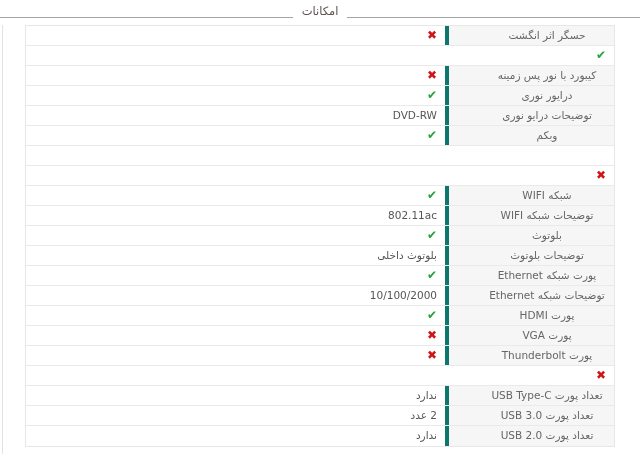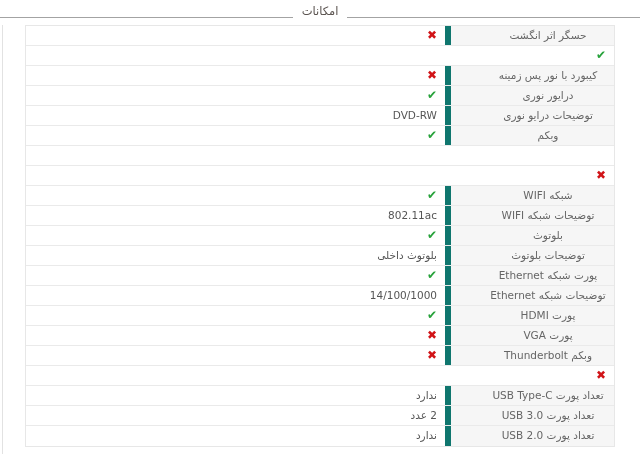--- a/index.html
+++ b/index.html
@@ -43,21 +43,21 @@
   }
   .spec-row {
     display: flex;
     height: 20px;
     border-bottom: 1px solid #eaeaea;
   }
   .spec-row:last-child { border-bottom: none; }
   .spec-label {
     width: 169px;
     background: #f6f6f6;
-    border-left: 6px solid #0f766e;
+    border-left: 4px solid #0f766e;
     text-align: center;
     font-size: 10.5px;
     color: #666666;
     line-height: 19px;
     overflow: hidden;
     white-space: nowrap;
     padding-left: 31px;
   }
   .spec-value {
     flex: 1;
@@ -139,32 +139,32 @@
     <div class="spec-row">
       <div class="spec-label">توضیحات بلوتوث</div>
       <div class="spec-value">بلوتوث داخلی</div>
     </div>
     <div class="spec-row">
       <div class="spec-label">پورت شبکه Ethernet</div>
       <div class="spec-value"><span class="mark check">✔</span></div>
     </div>
     <div class="spec-row">
       <div class="spec-label">توضیحات شبکه Ethernet</div>
-      <div class="spec-value">14/100/1000</div>
+      <div class="spec-value">10/100/2000</div>
     </div>
     <div class="spec-row">
       <div class="spec-label">پورت HDMI</div>
       <div class="spec-value"><span class="mark check">✔</span></div>
     </div>
     <div class="spec-row">
       <div class="spec-label">پورت VGA</div>
       <div class="spec-value"><span class="mark cross">✖</span></div>
     </div>
     <div class="spec-row">
-      <div class="spec-label">وبکم Thunderbolt</div>
+      <div class="spec-label">پورت Thunderbolt</div>
       <div class="spec-value"><span class="mark cross">✖</span></div>
     </div>
     <div class="spec-row">
       <div class="spec-value"><span class="mark cross">✖</span></div>
     </div>
     <div class="spec-row">
       <div class="spec-label">تعداد پورت USB Type-C</div>
       <div class="spec-value">ندارد</div>
     </div>
     <div class="spec-row">

